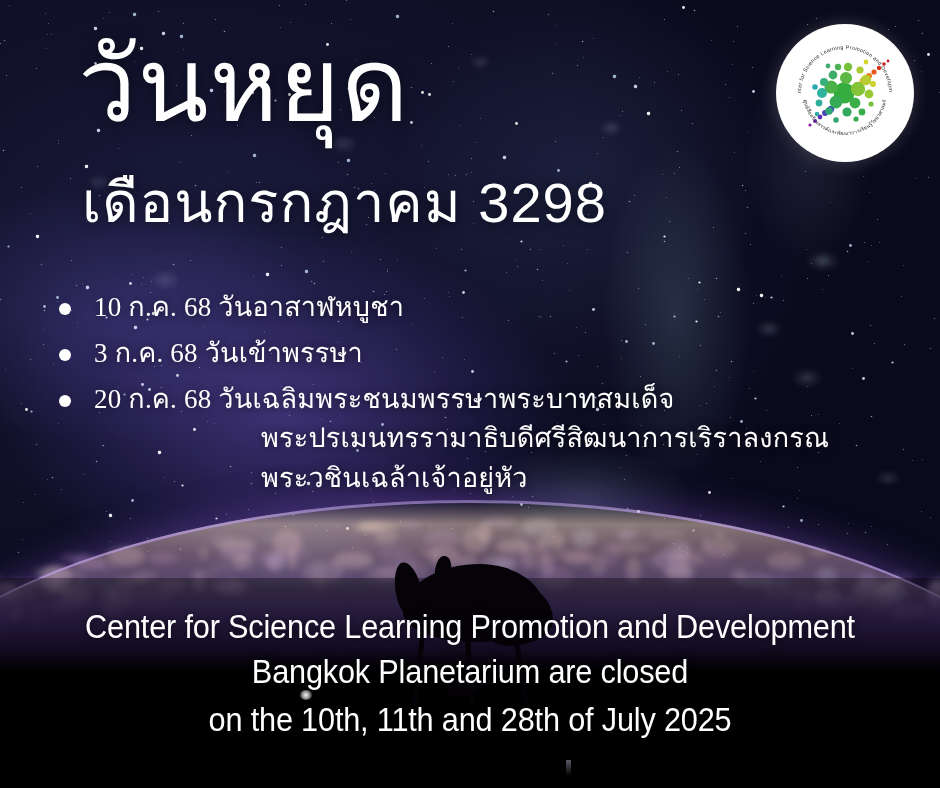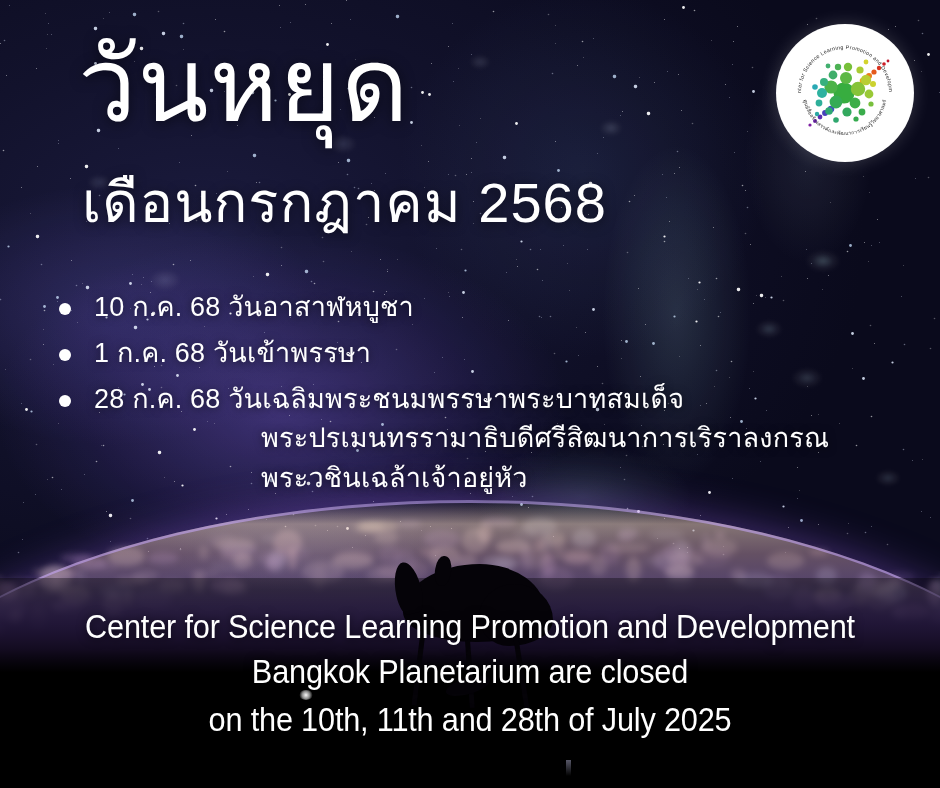--- a/index.html
+++ b/index.html
@@ -217,20 +217,21 @@
 
   #holiday-list {
     position: absolute;
     left: 52px;
     top: 288px;
     width: 868px;
     list-style: none;
     margin: 0;
     padding: 0;
     color: #ffffff;
+    font-family: Liberation Serif, serif;
   }
   #holiday-list li {
     position: relative;
     padding-left: 42px;
     margin-bottom: 7px;
     font-size: 27px;
     line-height: 1.45;
     letter-spacing: .2px;
     text-shadow: 0 1px 8px rgba(0,0,0,.6);
   }
@@ -526,34 +527,34 @@
       <text font-family="'Liberation Sans', sans-serif" font-size="5.3" fill="#2a2a2a" letter-spacing="0.35">
         <textPath href="#arcTop" startOffset="50%" text-anchor="middle">Center for Science Learning Promotion and Development</textPath>
       </text>
       <text font-family="'Liberation Sans', sans-serif" font-size="5.0" fill="#2a2a2a" letter-spacing="0.2">
         <textPath href="#arcBot" startOffset="50%" text-anchor="middle">ศูนย์สื่อสร้างสรรค์และพัฒนาการเรียนรู้วิทยาศาสตร์</textPath>
       </text>
     </svg>
   </div>
 
   <div id="title">วันหยุด</div>
-  <div id="subtitle">เดือนกรกฎาคม 2568</div>
+  <div id="subtitle">เดือนกรกฎาคม 3298</div>
 
   <ul id="holiday-list">
     <li>
       <span class="bullet"></span>
       <span>10 ก.ค. 68  วันอาสาฬหบูชา</span>
     </li>
     <li>
       <span class="bullet"></span>
-      <span>1 ก.ค. 68  วันเข้าพรรษา</span>
+      <span>3 ก.ค. 68  วันเข้าพรรษา</span>
     </li>
     <li>
       <span class="bullet"></span>
-      <span>28 ก.ค. 68 วันเฉลิมพระชนมพรรษาพระบาทสมเด็จ</span>
+      <span>20 ก.ค. 68 วันเฉลิมพระชนมพรรษาพระบาทสมเด็จ</span>
       <span class="cont">พระปรเมนทรรามาธิบดีศรีสิฒนาการเริราลงกรณ</span>
       <span class="cont">พระวชินเฉล้าเจ้าอยู่หัว</span>
     </li>
   </ul>
 
   <div id="footer">
     <div class="line1">Center for Science Learning Promotion and Development</div>
     <div class="line2">Bangkok Planetarium are closed</div>
     <div class="line3">on the 10th, 11th and 28th of July 2025</div>
   </div>

